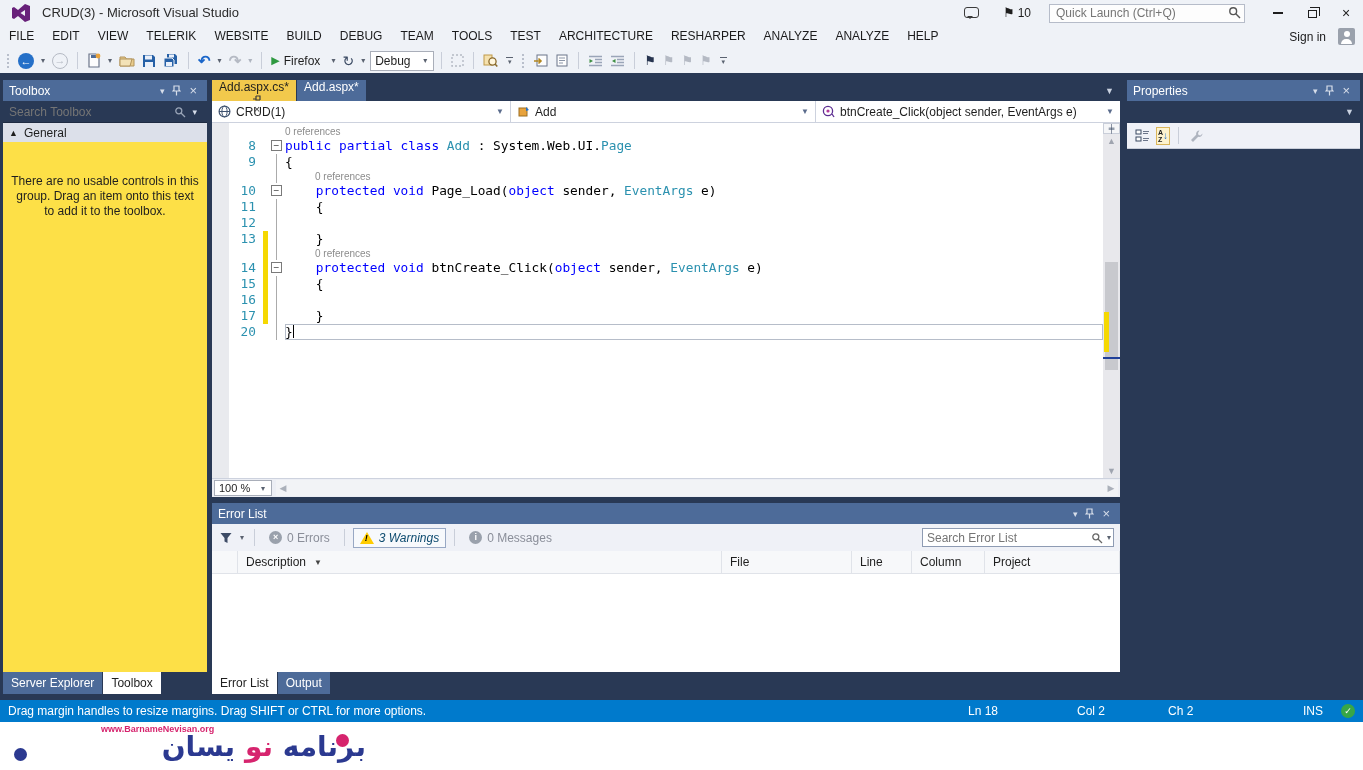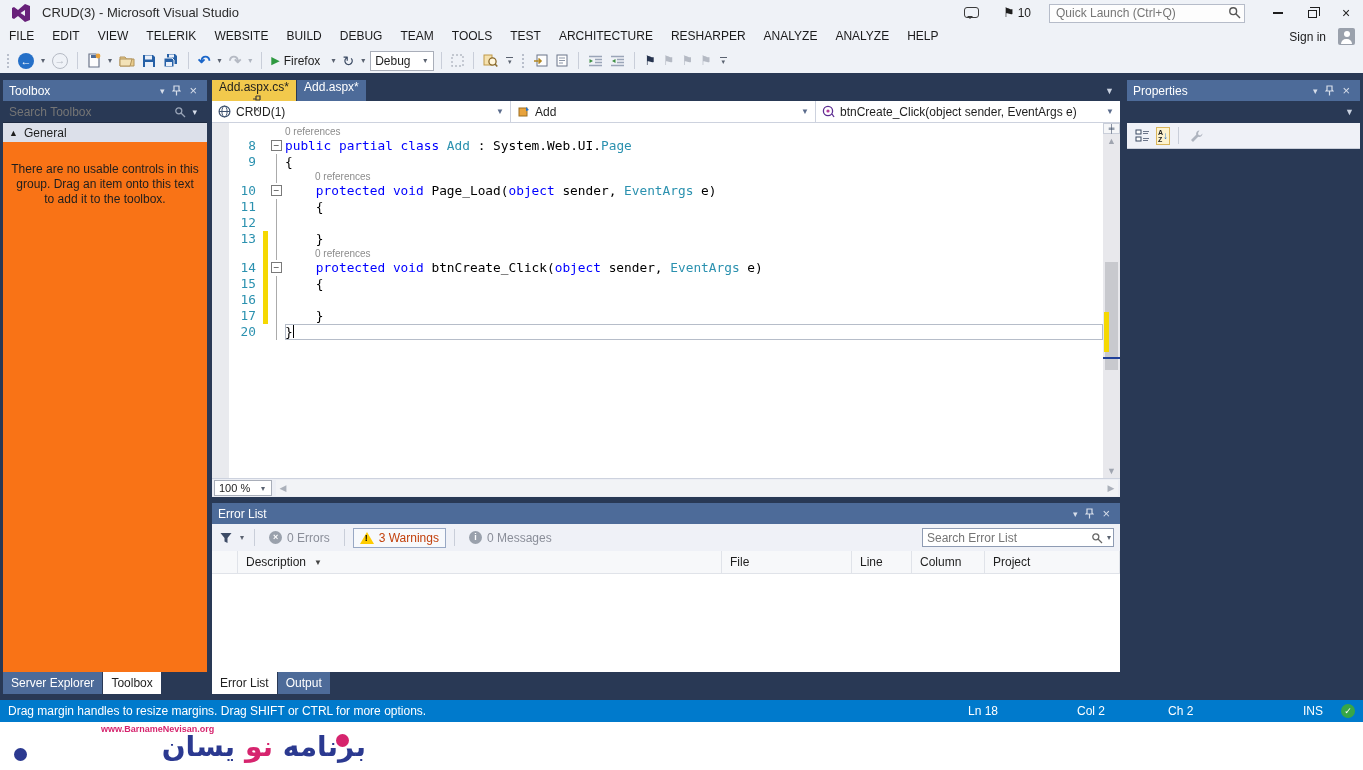--- a/index.html
+++ b/index.html
@@ -63,21 +63,21 @@
   .twico { color:#D7DEEA; font-size:9px; padding:0 4px; }
   .twico.x { font-size:13px; }
   .pinsvg { display:inline-block; }
 
   
   .toolbox { position:absolute; left:3px; top:7px; width:204px; height:592px; background:#FFFFFF; display:flex; flex-direction:column; }
   .tbsearch { height:22px; background:#293955; display:flex; align-items:center; padding:0 6px; gap:2px; border-bottom:1px solid #1E2B42;}
   .tbsearch input { flex:1; background:transparent; border:none; outline:none; font-size:12px; color:#9AA5B8; font-family:"Liberation Sans",sans-serif;}
   .tbgroup { height:19px; background:#DCE0EA; display:flex; align-items:center; gap:6px; font-size:12px; color:#1E1E1E; padding:0 6px; }
   .tbgroup .tri { font-size:9px; color:#1E1E1E; }
-  .tbbody { flex:1; background:#f97316; padding:20px 8px 0 8px; }
+  .tbbody { flex:1; background:#fde047; padding:32px 8px 0 8px; }
   .tbmsg { font-size:12px; color:#1E1E1E; text-align:center; line-height:15px; }
 
   
   .bottomtabs { position:absolute; display:flex; gap:1px; top:599px; height:22px; }
   .bottomtabs.lft { left:3px; }
   .btab { padding:0 8px; font-size:12px; line-height:22px; background:#4D6B99; color:#fff; }
   .btab.active { background:#FFFFFF; color:#1E1E1E; }
 
   
   .editor { position:absolute; left:212px; top:7px; width:908px; height:424px; }
@@ -124,21 +124,21 @@
   .zoomsel { position:absolute; left:2px; top:1px; width:58px; height:16px; background:#fff; border:1px solid #A9AEB9; font-size:11px; color:#1E1E1E; display:flex; align-items:center; justify-content:space-between; padding:0 4px; }
   .hscroll { position:absolute; left:64px; right:2px; top:1px; height:16px; background:#F2F3F6; }
   .harrow { position:absolute; top:0; width:14px; height:16px; color:#ABB0BA; font-size:9px; text-align:center; line-height:16px; }
 
   
   .errorlist { position:absolute; left:212px; top:430px; width:908px; height:169px; background:#FFFFFF; display:flex; flex-direction:column; }
   .eltoolbar { height:27px; background:#EFF1F7; display:flex; align-items:center; padding:0 6px; gap:4px; position:relative; }
   .funnel { width:12px; height:12px; }
   .elgroup { display:flex; align-items:center; gap:5px; font-size:12px; padding:2px 6px; }
   .elgroup.dim { color:#8A8E99; }
-  .elgroup.sel { color:#c2410c; border:1px solid #98A8C4; background:#F7F9FC; }
+  .elgroup.sel { color:#0c4a6e; border:1px solid #98A8C4; background:#F7F9FC;font-style:italic; }
   .cicon { width:13px; height:13px; border-radius:50%; background:#9AA1AC; color:#fff; font-size:9px; font-weight:bold; text-align:center; line-height:13px; }
   .warntri { position:relative; width:0; height:0; border-left:7px solid transparent; border-right:7px solid transparent; border-bottom:12px solid #FFCC00; }
   .warntri::after { content:"!"; position:absolute; left:-2px; top:1px; font-size:9px; font-weight:bold; color:#000; }
   .elsearch { position:absolute; right:6px; top:4px; width:192px; height:19px; background:#fff; border:1px solid #8E9BB3; display:flex; align-items:center; }
   .elsearch input { flex:1; border:none; outline:none; font-size:12px; color:#777; padding:0 4px; font-family:"Liberation Sans",sans-serif;}
   .elheader { height:23px; background:#F7F8FA; border-bottom:1px solid #E0E3E9; display:grid; grid-template-columns:26px 484px 130px 60px 73px auto; align-items:center; font-size:12px; color:#1E1E1E; }
   .elheader .hc { border-right:1px solid #E0E3E9; height:100%; display:flex; align-items:center; padding-left:8px; gap:8px; }
   .sortarrow { font-size:8px; color:#444; }
   .elbody { flex:1; background:#fff; }
   .bottomtabs.el { left:212px; }

